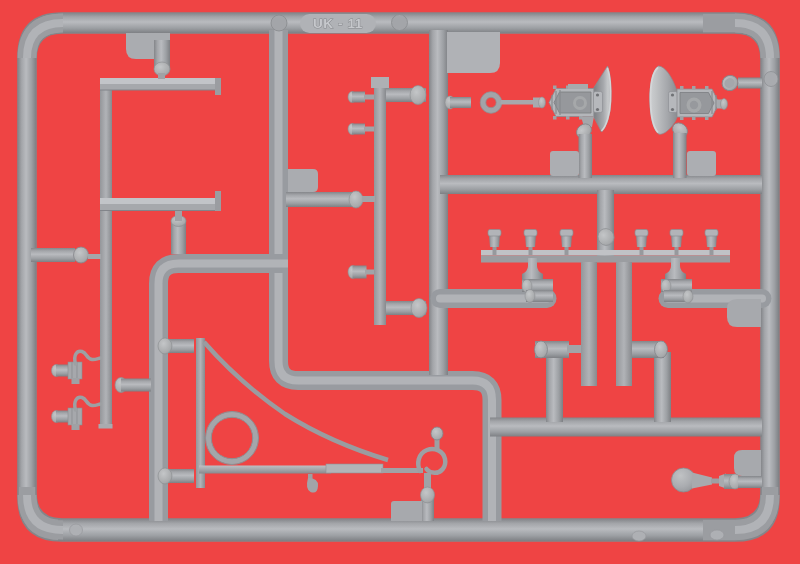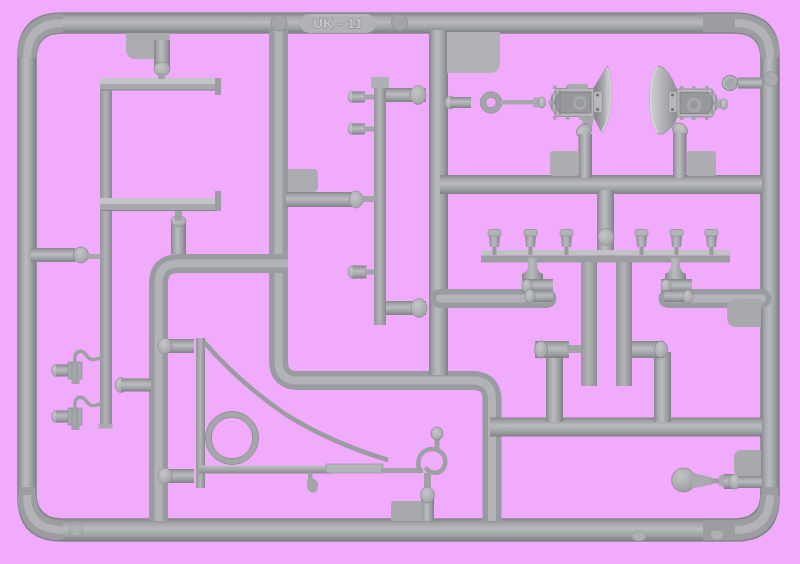--- a/index.html
+++ b/index.html
@@ -1,16 +1,16 @@
 <!DOCTYPE html>
 <html><head>
 <meta charset="utf-8">
 <style>
 html,body{margin:0;padding:0;background:#ffffff;}
-#stage{width:800px;height:564px;position:relative;overflow:hidden;background:#f0abfc;font-family:"Liberation Sans",sans-serif;}
+#stage{width:800px;height:564px;position:relative;overflow:hidden;background:#ef4444;font-family:"Liberation Sans",sans-serif;}
 </style>
 </head>
 <body>
 <div id="stage">
 <svg width="800" height="564" viewBox="0 0 800 564">
 <defs>
 <linearGradient id="gV" x1="0" y1="0" x2="1" y2="0">
   <stop offset="0" stop-color="#84868a"></stop>
           <stop offset="0.2" stop-color="#a3a5a9"></stop>
   <stop offset="0.45" stop-color="#b9bbbf"></stop>

